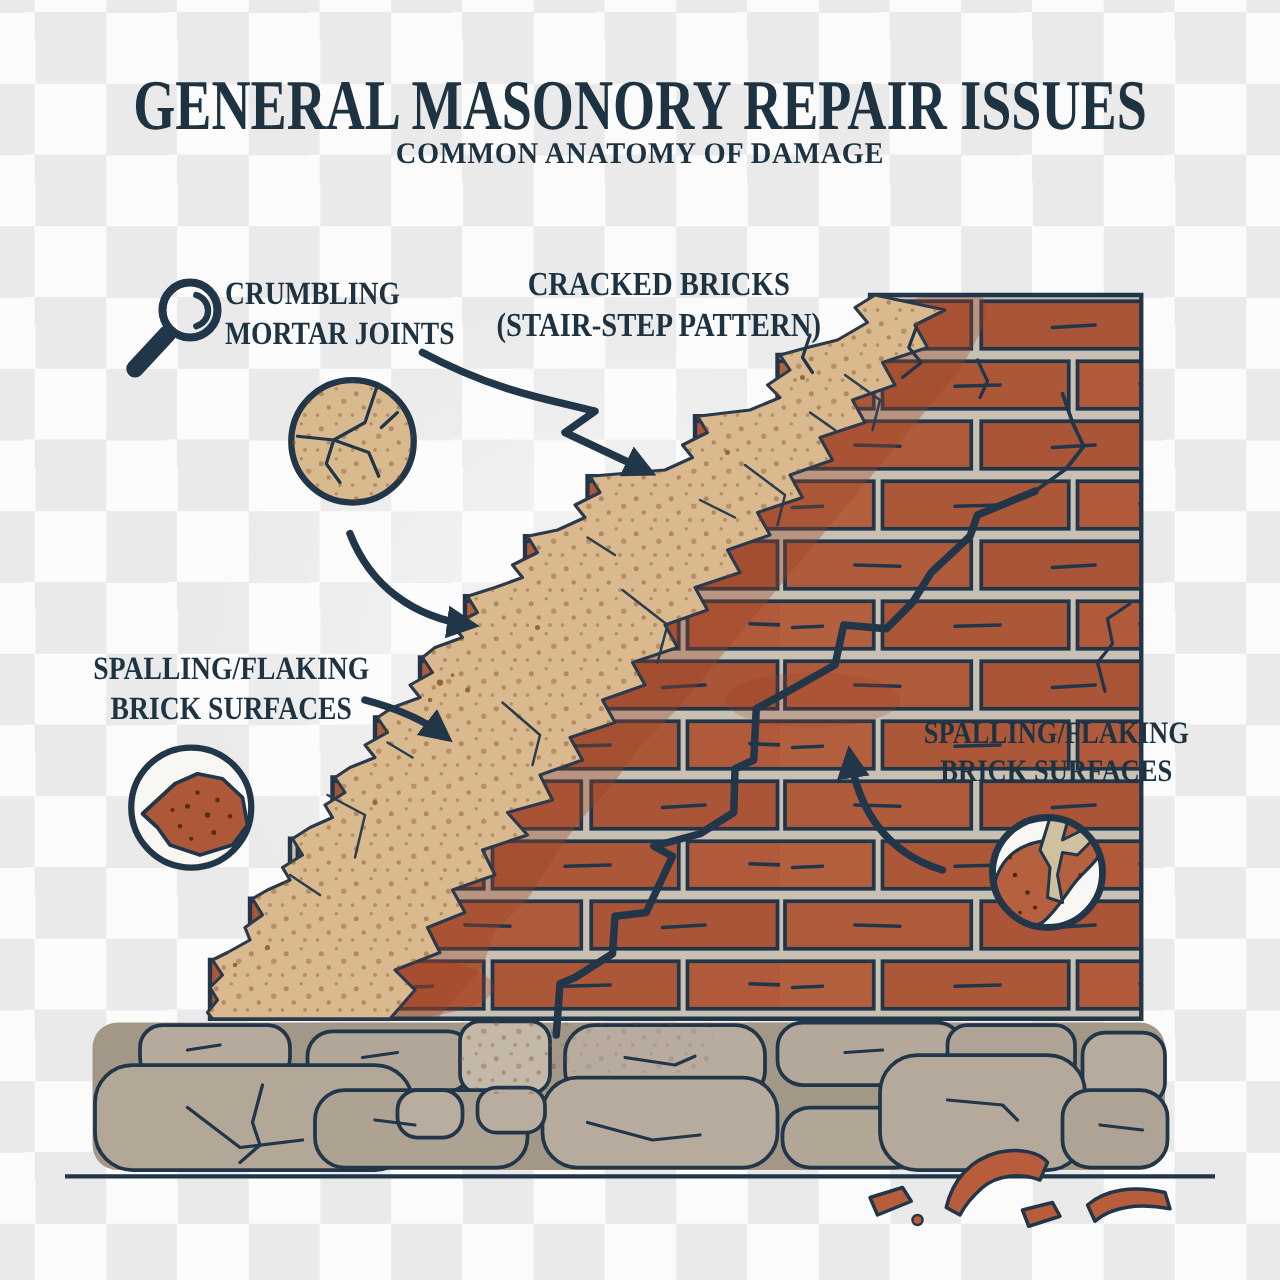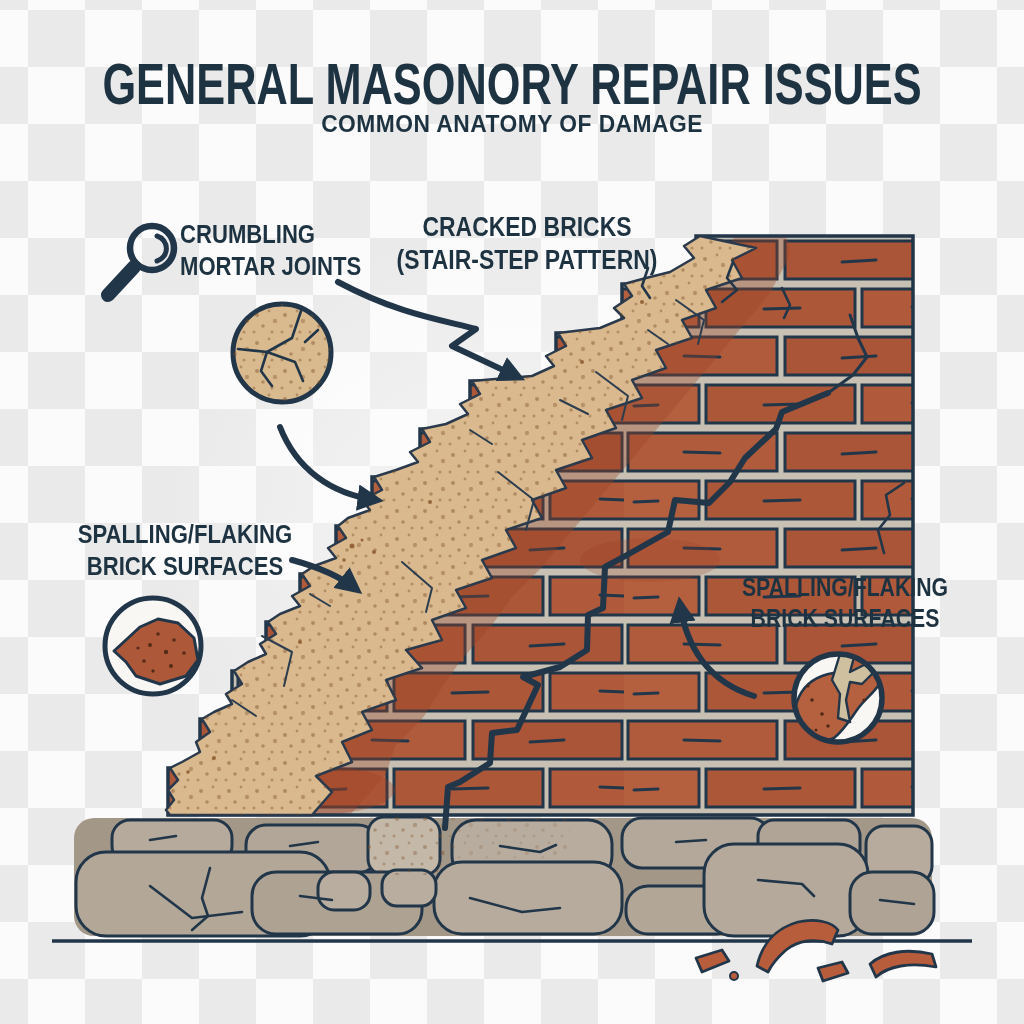--- a/index.html
+++ b/index.html
@@ -1,18 +1,18 @@
 <!DOCTYPE html>
 <html><head>
 <meta charset="utf-8">
 <style>
   html,body{margin:0;padding:0;}
   .stage{
     position:relative;width:1024px;height:1024px;overflow:hidden;
-    font-family:Liberation Sans, sans-serif;
+    font-family:Liberation Serif, serif;
     background-color:#fbfbfb;
     background-image:conic-gradient(#fbfbfb 0 25%, #eaeaea 0 50%, #fbfbfb 0 75%, #eaeaea 0);
     background-size:114px 114px;
     background-position:-29px -47px;
   }
   .glow{
     position:absolute;inset:0;z-index:1;pointer-events:none;
     background:radial-gradient(ellipse 48% 42% at 50% 52%, rgba(255,255,255,.6), rgba(255,255,255,0) 72%);
   }
   .art{position:absolute;left:0;top:0;z-index:2;}

